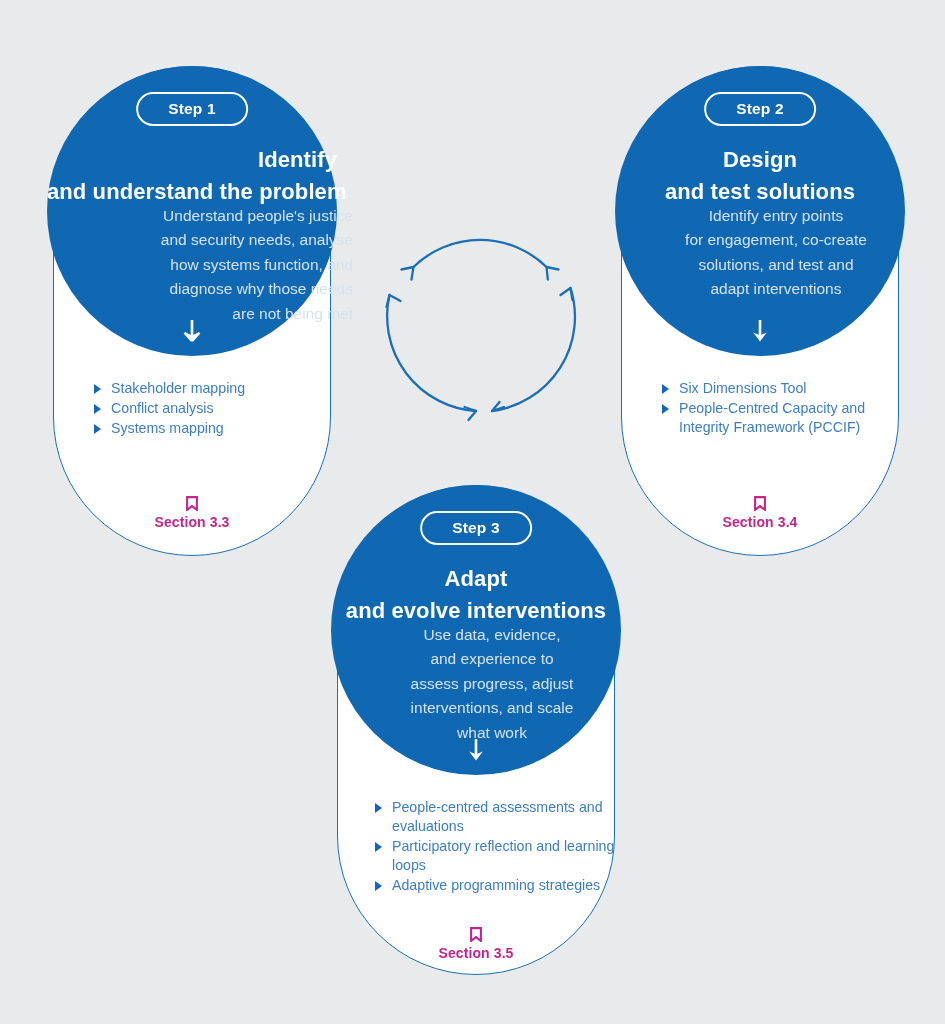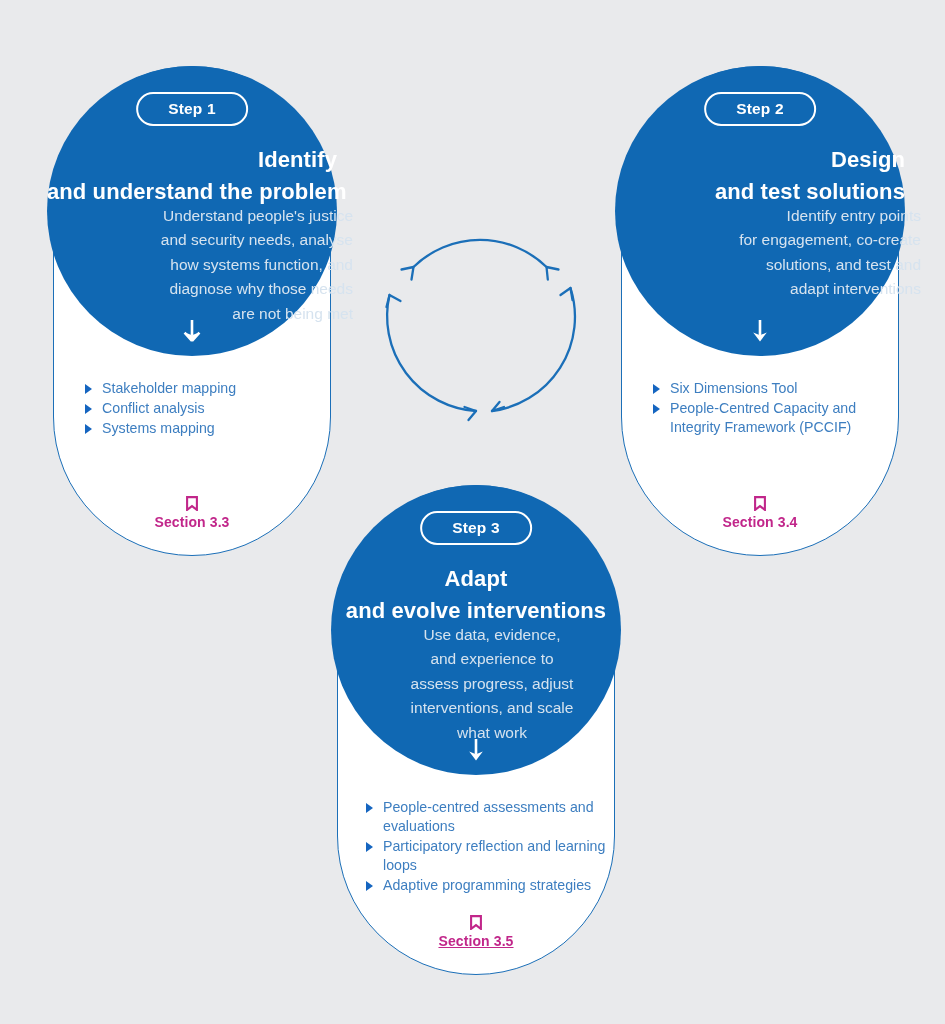--- a/index.html
+++ b/index.html
@@ -39,21 +39,21 @@
 
   
   .step-circle {
     position: absolute;
     border-radius: 50%;
     background: #1068b3;
     color: #ffffff;
     text-align: center;
   }
   .step-circle.s1 { left: 47px;  top: 66px;  width: 290px; height: 290px; text-align: right; }
-  .step-circle.s2 { left: 615px; top: 66px;  width: 290px; height: 290px; text-align: right; }
+  .step-circle.s2 { left: 615px; top: 66px;  width: 290px; height: 290px; }
   .step-circle.s3 { left: 331px; top: 485px; width: 290px; height: 290px; }
 
   
   .step-badge {
     position: absolute;
     left: 50%;
     top: 26px;
     transform: translateX(-50%);
     box-sizing: border-box;
     border: 2px solid #ffffff;
@@ -101,21 +101,21 @@
     width: 18px;
     height: 22px;
   }
   .step-circle.s1 .down-arrow { bottom: 14px; }
   .step-circle.s2 .down-arrow { bottom: 14px; }
   .step-circle.s3 .down-arrow { bottom: 14px; }
 
   
   .tool-list {
     position: absolute;
-    left: 4px;
+    left: 13px;
     width: 100%;
     box-sizing: border-box;
     padding: 0 24px 0 26px;
     margin: 0;
     list-style: none;
   }
   .step-card.s1 .tool-list { top: 312px; padding-left: 27px; padding-right: 18px; }
   .step-card.s2 .tool-list { top: 312px; padding-left: 27px; padding-right: 10px; }
   .step-card.s3 .tool-list { top: 312px; padding-left: 24px; padding-right: 10px; }
 
@@ -141,21 +141,21 @@
   
   .section-footer {
     position: absolute;
     left: 0;
     width: 100%;
     text-align: center;
     color: #c1268a;
   }
   .step-card.s1 .section-footer { bottom: 25px; }
   .step-card.s2 .section-footer { bottom: 25px; }
-  .step-card.s3 .section-footer { bottom: 25px; text-decoration: underline; }
+  .step-card.s3 .section-footer { bottom: 13px; }
 
   .bookmark-icon {
     display: block;
     margin: 0 auto 3px auto;
     width: 12px;
     height: 15px;
   }
   .section-label {
     display: block;
     font-size: 14px;

